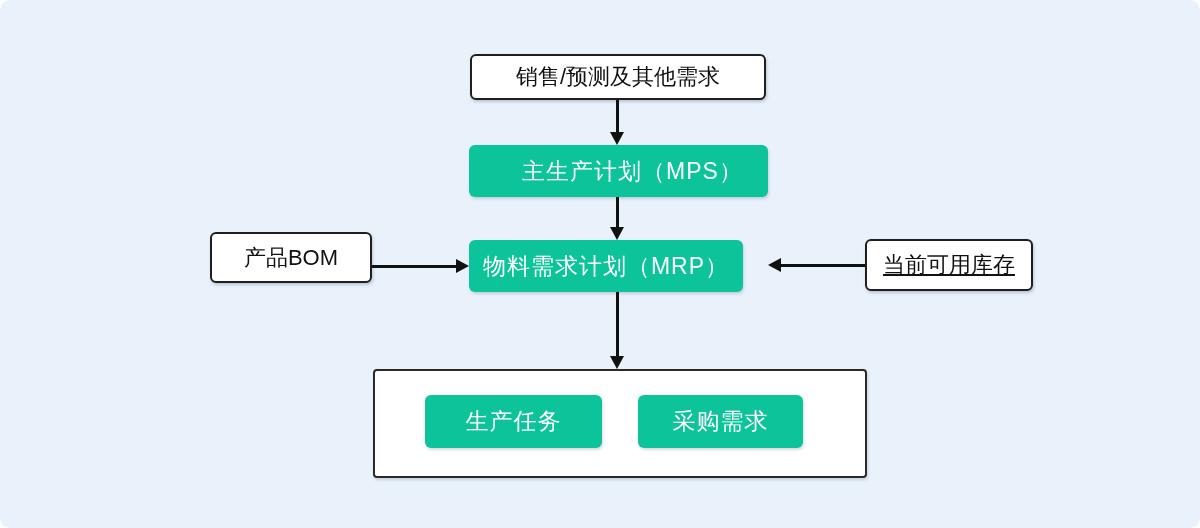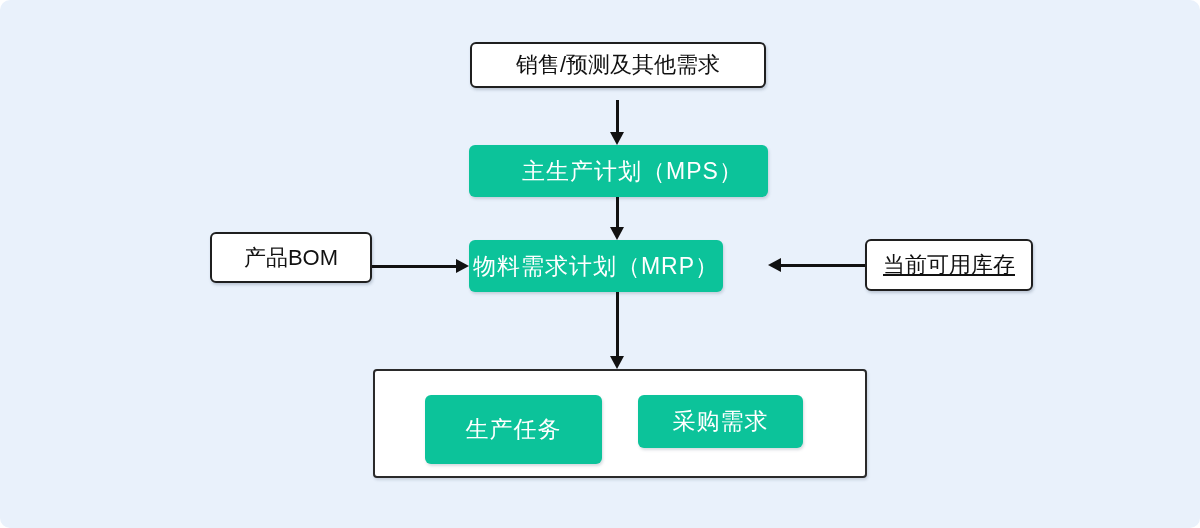--- a/index.html
+++ b/index.html
@@ -75,21 +75,21 @@
     border-top: 7px solid transparent;
     border-bottom: 7px solid transparent;
     border-right: 13px solid #111111;
   }
 </style>
 </head>
 <body>
 
 <div class="canvas">
 
-  <div class="node node-white" style="left:470px; top:42px; width:296px; height:46px;">
+  <div class="node node-white" style="left:470px; top:54px; width:296px; height:46px;">
     <span>销售/预测及其他需求</span>
   </div>
 
   <div>
     <div class="aline" style="left:616px; top:100px; width:3px; height:33px;"></div>
     <div class="ahead ahead-down" style="left:610px; top:132px;"></div>
   </div>
 
   <div class="node node-green" style="left:469px; top:145px; width:299px; height:52px;padding-left:28px;">
     <span>主生产计划（MPS）</span>
@@ -102,41 +102,41 @@
 
   <div class="node node-white" style="left:210px; top:232px; width:162px; height:51px;">
     <span>产品BOM</span>
   </div>
 
   <div>
     <div class="aline" style="left:372px; top:265px; width:84px; height:3px;"></div>
     <div class="ahead ahead-right" style="left:456px; top:259px;"></div>
   </div>
 
-  <div class="node node-green" style="left:469px; top:240px; width:254px; height:52px;">
+  <div class="node node-green" style="left:469px; top:240px; width:274px; height:52px;">
     <span>物料需求计划（MRP）</span>
   </div>
 
   <div class="node node-white" style="left:865px; top:239px; width:168px; height:52px;text-decoration:underline;">
     <span>当前可用库存</span>
   </div>
 
   <div>
     <div class="aline" style="left:781px; top:264px; width:84px; height:3px;"></div>
     <div class="ahead ahead-left" style="left:768px; top:258px;"></div>
   </div>
 
   <div>
     <div class="aline" style="left:616px; top:292px; width:3px; height:64px;"></div>
     <div class="ahead ahead-down" style="left:610px; top:356px;"></div>
   </div>
 
   <div class="container-box"></div>
 
-  <div class="node node-green" style="left:425px; top:395px; width:177px; height:69px;">
+  <div class="node node-green" style="left:425px; top:395px; width:177px; height:53px;">
     <span>生产任务</span>
   </div>
 
   <div class="node node-green" style="left:638px; top:395px; width:165px; height:53px;">
     <span>采购需求</span>
   </div>
 
 </div>
 
 </body></html>

